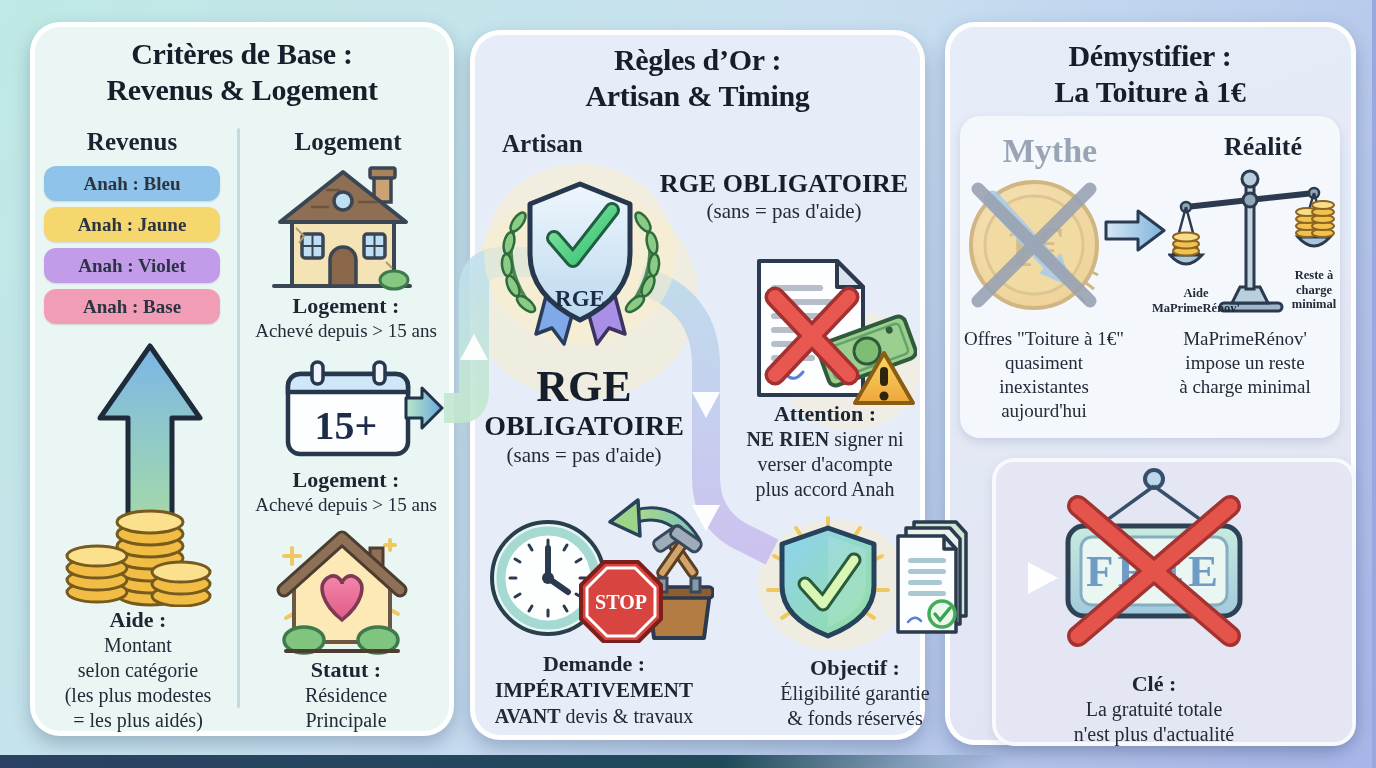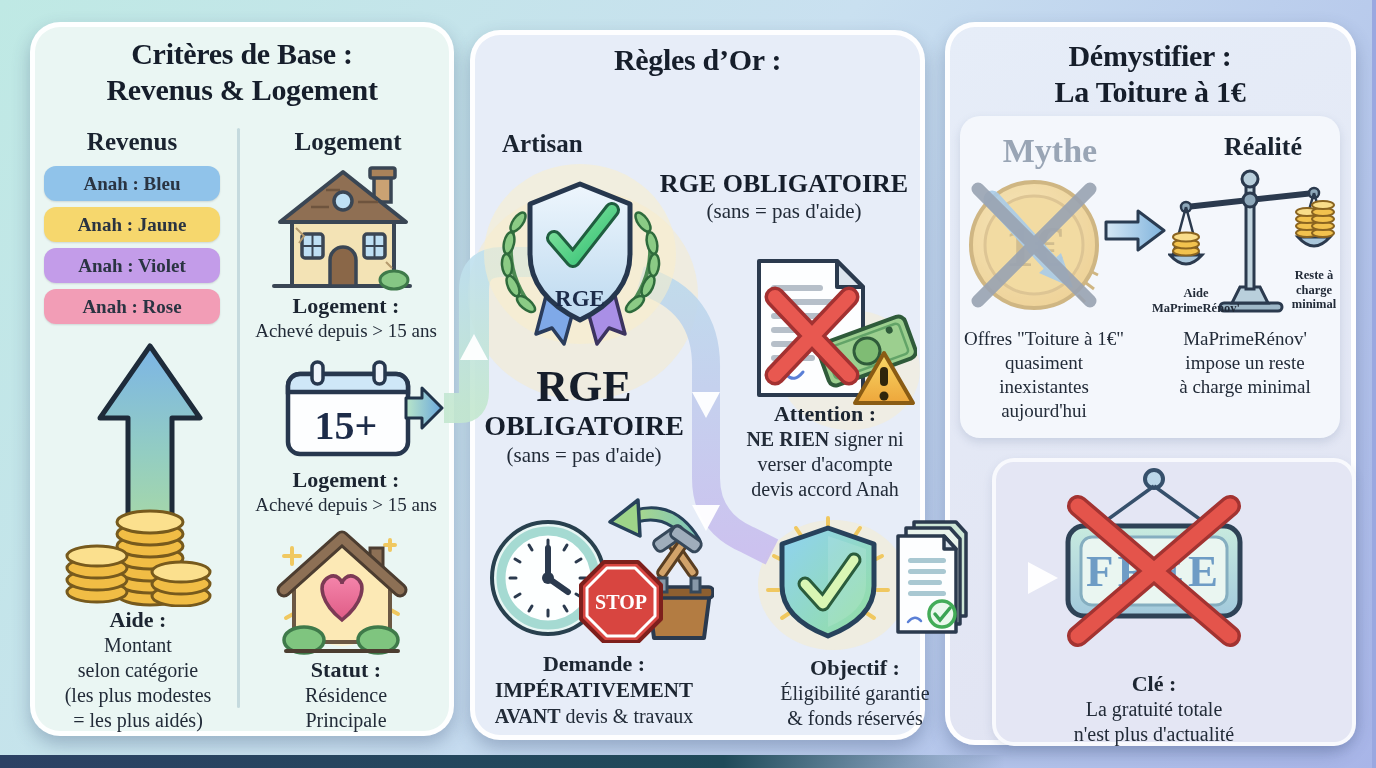--- a/index.html
+++ b/index.html
@@ -93,21 +93,21 @@
       <div class="badge" style="background-color: rgb(144, 195, 234);">
         <span>Anah : Bleu</span>
         </div>
       <div class="badge" style="background-color: rgb(246, 215, 109);">
         <span>Anah : Jaune</span>
         </div>
       <div class="badge" style="background-color: rgb(195, 156, 233);">
         <span>Anah : Violet</span>
         </div>
       <div class="badge" style="background-color: rgb(242, 157, 182);">
-        <span>Anah : Rose</span>
+        <span>Anah : Base</span>
         </div>
     </div>
 
     <svg class="abs" style="left:96px;top:342px;" width="108" height="245" viewBox="0 0 108 245">
       <defs>
           <linearGradient id="upG" x1="0" y1="0" x2="0" y2="1">
         <stop offset="0" stop-color="#7cb5e6"></stop>
             <stop offset="0.45" stop-color="#93cdc2"></stop>
             <stop offset="1" stop-color="#b6e092"></stop>
       </linearGradient>
@@ -207,20 +207,21 @@
     </svg>
 
     <div class="abs" style="left:252px;top:656px;width:188px;">
       <div class="t-h3">Statut :</div>
       <div class="t-body">Résidence</div>
       <div class="t-body">Principale</div>
     </div>
 
     <div class="abs t-title" style="left:480px;top:42px;width:435px;">
       <div>Règles d’Or :</div>
+      <div>Artisan &amp; Timing</div>
     </div>
 
     <div class="abs t-h2" style="left:502px;top:130px;width:140px;text-align:left;">Artisan</div>
 
     <svg class="abs" style="left:478px;top:158px;" width="205" height="192" viewBox="0 0 205 192">
       <defs>
         <linearGradient id="shG" x1="0" y1="0" x2="0" y2="1">
           <stop offset="0" stop-color="#eef6fd"></stop>
             <stop offset="1" stop-color="#bcd9ef"></stop>
         </linearGradient>
@@ -295,21 +296,21 @@
         <polygon points="139,98 168,148 110,148" fill="url(#wG)" stroke="#8a5c14" stroke-width="4" stroke-linejoin="round"></polygon>
         <rect x="135" y="112" width="8" height="19" rx="4" fill="#2f250c"></rect>
         <circle cx="139" cy="141" r="4.5" fill="#2f250c"></circle>
       </g>
     </svg>
 
     <div class="abs" style="left:722px;top:400px;width:206px;">
       <div class="t-h3">Attention :</div>
       <div class="t-body"><span class="bold">NE RIEN</span><span class="pre"> signer ni</span></div>
       <div class="t-body">verser d'acompte</div>
-      <div class="t-body">devis accord Anah</div>
+      <div class="t-body">plus accord Anah</div>
     </div>
 
     <svg class="abs" style="left:486px;top:496px;" width="228" height="147" viewBox="0 0 228 147">
       <defs>
           <linearGradient id="caG" x1="1" y1="0" x2="0" y2="0">
         <stop offset="0" stop-color="#7fc5b8"></stop>
             <stop offset="1" stop-color="#a8d88c"></stop>
       </linearGradient>
         </defs>
       <g>

